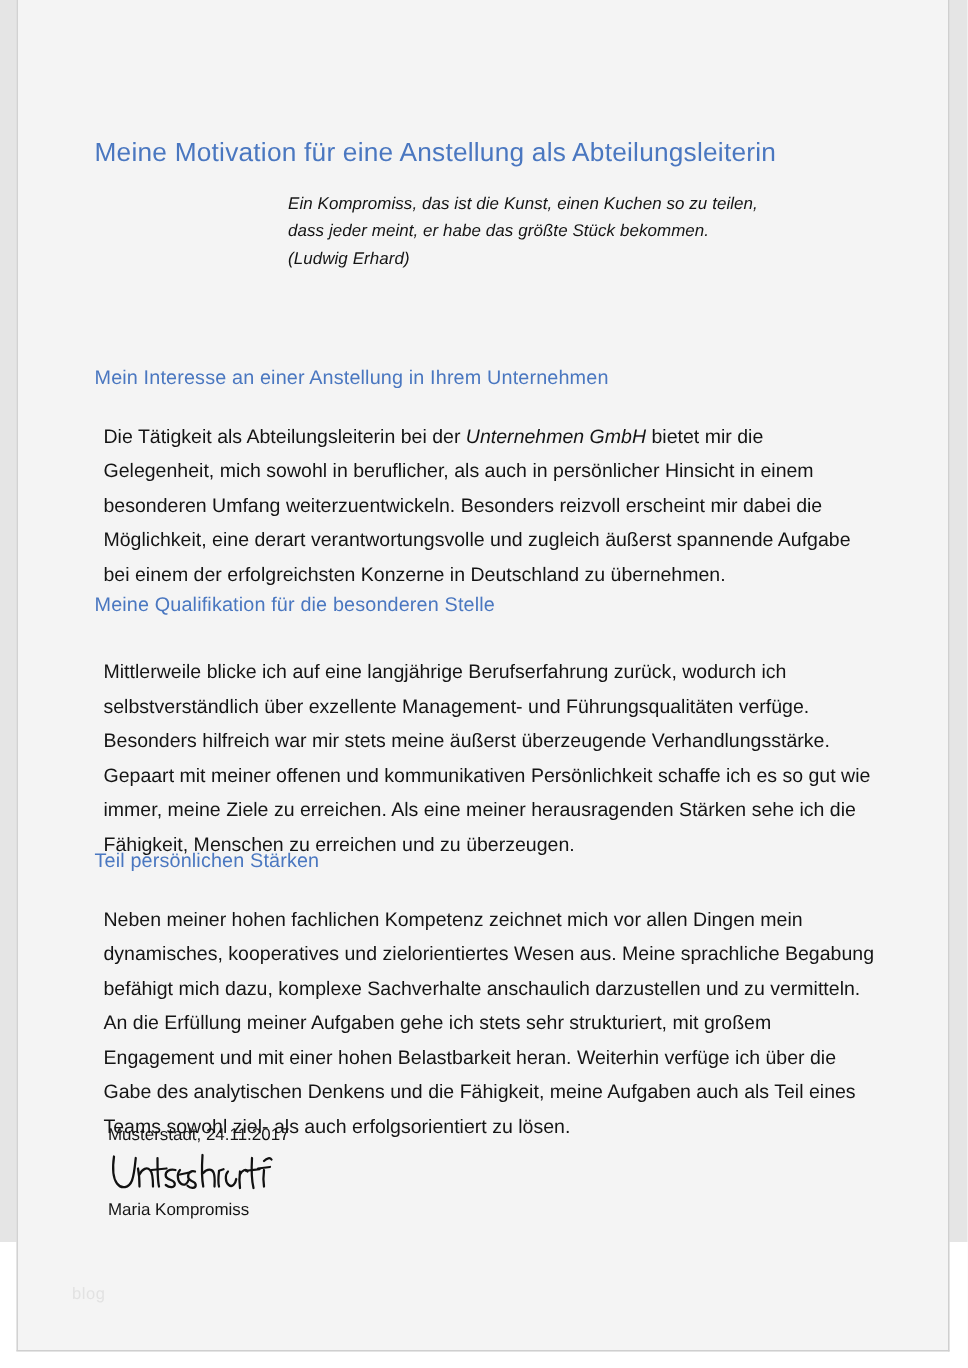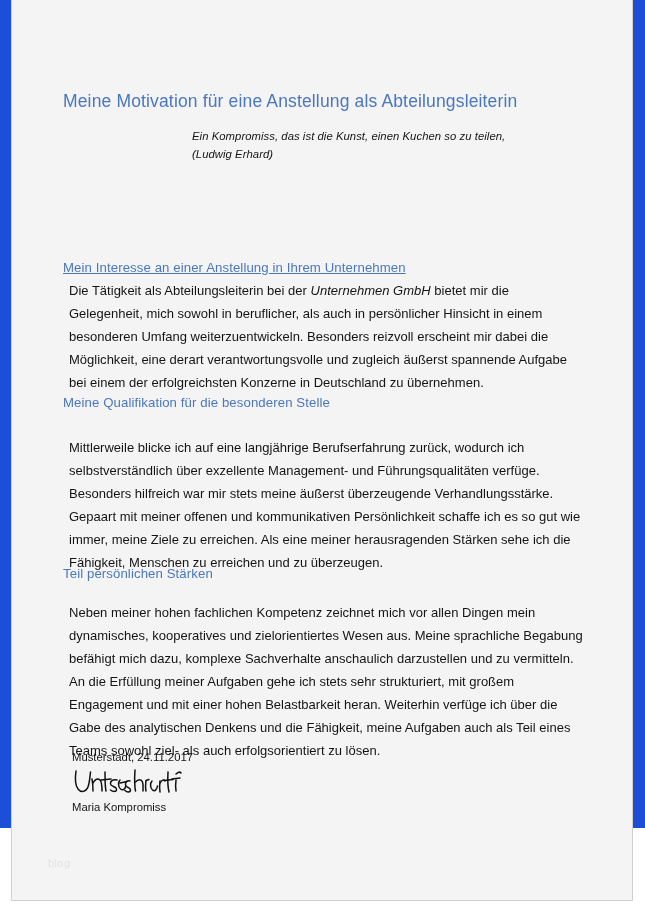--- a/index.html
+++ b/index.html
@@ -12,21 +12,21 @@
     width: 645px;
     height: 912px;
     font-family: "Liberation Sans", sans-serif;
     overflow: hidden;
   }
 
   .page-canvas {
     position: relative;
     width: 645px;
     height: 828px;
-    background: #1d4ed8;
+    background: #e5e5e5;
   }
 
   .document-page {
     position: absolute;
     left: 11px;
     top: 0px;
     width: 622px;
     height: 901px;
     background: #f4f4f4;
     border-left: 1px solid #d2d2d2;
@@ -132,25 +132,26 @@
 <body>
 
 <div class="page-canvas">
 
   <div class="document-page">
 
     <h1 class="doc-title">Meine Motivation für eine Anstellung als Abteilungsleiterin</h1>
 
     <div class="quote-block">
       <span class="quote-line">Ein Kompromiss, das ist die Kunst, einen Kuchen so zu teilen,</span>
+      <span class="quote-line">dass jeder meint, er habe das größte Stück bekommen.</span>
       <span class="quote-line">(Ludwig Erhard)</span>
     </div>
 
     <div class="section">
-      <h2 class="section-heading" style="top:249px;text-decoration:underline;">Mein Interesse an einer Anstellung in Ihrem Unternehmen</h2>
+      <h2 class="section-heading" style="top:233px;">Mein Interesse an einer Anstellung in Ihrem Unternehmen</h2>
       <p class="section-body" style="top:266px;"><span>Die Tätigkeit als Abteilungsleiterin bei der </span><em>Unternehmen GmbH</em><span> bietet mir die Gelegenheit, mich sowohl in beruflicher, als auch in persönlicher Hinsicht in einem besonderen Umfang weiterzuentwickeln. Besonders reizvoll erscheint mir dabei die Möglichkeit, eine derart verantwortungsvolle und zugleich äußerst spannende Aufgabe bei einem der erfolgreichsten Konzerne in Deutschland zu übernehmen.</span></p>
     </div>
 
     <div class="section">
       <h2 class="section-heading" style="top:384px;">Meine Qualifikation für die besonderen Stelle</h2>
       <p class="section-body" style="top:423px;">Mittlerweile blicke ich auf eine langjährige Berufserfahrung zurück, wodurch ich selbstverständlich über exzellente Management- und Führungsqualitäten verfüge. Besonders hilfreich war mir stets meine äußerst überzeugende Verhandlungsstärke. Gepaart mit meiner offenen und kommunikativen Persönlichkeit schaffe ich es so gut wie immer, meine Ziele zu erreichen. Als eine meiner herausragenden Stärken sehe ich die Fähigkeit, Menschen zu erreichen und zu überzeugen.</p>
     </div>
 
     <div class="section">
       <h2 class="section-heading" style="top:555px;">Teil persönlichen Stärken</h2>

